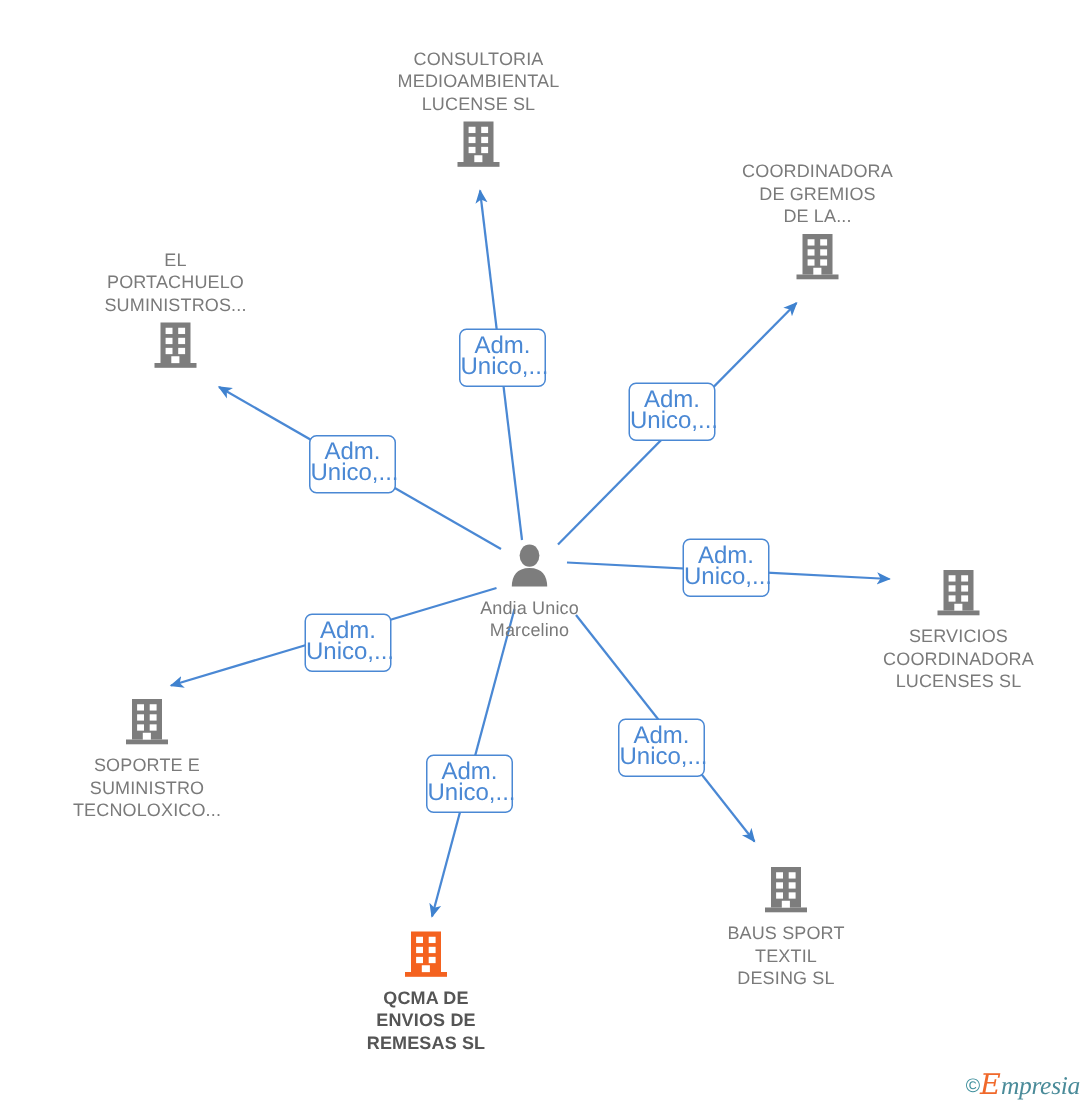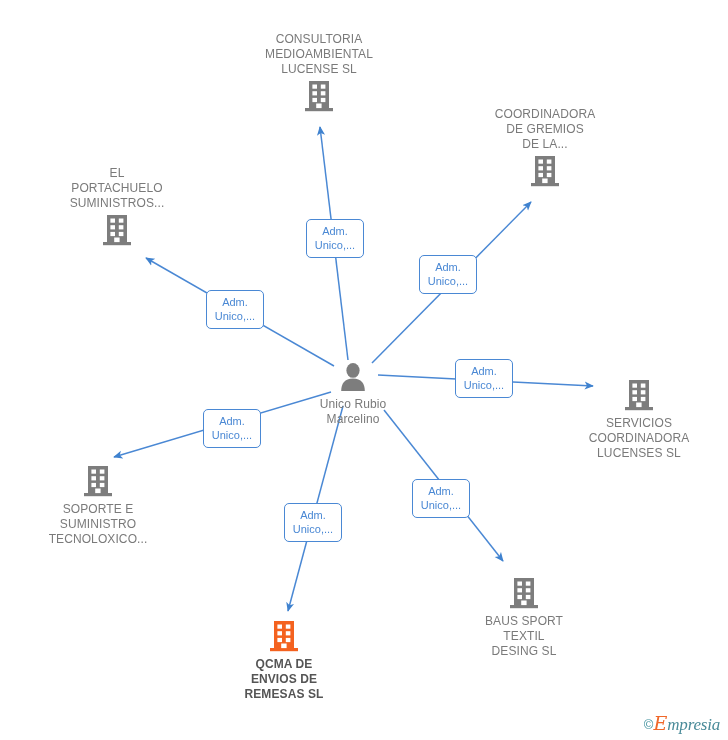--- a/index.html
+++ b/index.html
@@ -52,21 +52,21 @@
     color: #555555;
     font-weight: bold;
   }
   .edge-label {
     position: absolute;
     box-sizing: border-box;
     background: #ffffff;
     border: 1.3px solid #4a88d4;
     border-radius: 5px;
     color: #4a88d4;
-    font-size: 11px;
+    font-size: 16px;
     line-height: 14px;
     text-align: center;
     padding: 4px 0 5px 0;
     width: 58px;
     margin-left: -29px;
     margin-top: -18px;
     white-space: pre-line;
   }
   #watermark {
     position: absolute;
@@ -255,21 +255,21 @@
 REMESAS  SL</span>
   </div>
 
   <div class="node label-bottom" style="left:353px; top:362px;">
     <span class="icon">
       <svg width="30" height="30" viewBox="0 0 30 30" xmlns="http://www.w3.org/2000/svg">
         <ellipse cx="15" cy="8.4" rx="6.6" ry="7.4" fill="#7d7d7d"></ellipse>
         <path d="M15 16.6 C6.6 16.6 3.2 21.8 3.2 29 L26.8 29 C26.8 21.8 23.4 16.6 15 16.6 Z" fill="#7d7d7d"></path>
       </svg>
     </span>
-    <span class="label">Unico Rubio
+    <span class="label">Andia Unico
 Marcelino</span>
   </div>
 
   <div class="edge-label" style="left:335px; top:237px;">Adm.
 Unico,...</div>
 
   <div class="edge-label" style="left:448px; top:273px;">Adm.
 Unico,...</div>
 
   <div class="edge-label" style="left:235px; top:308px;">Adm.

